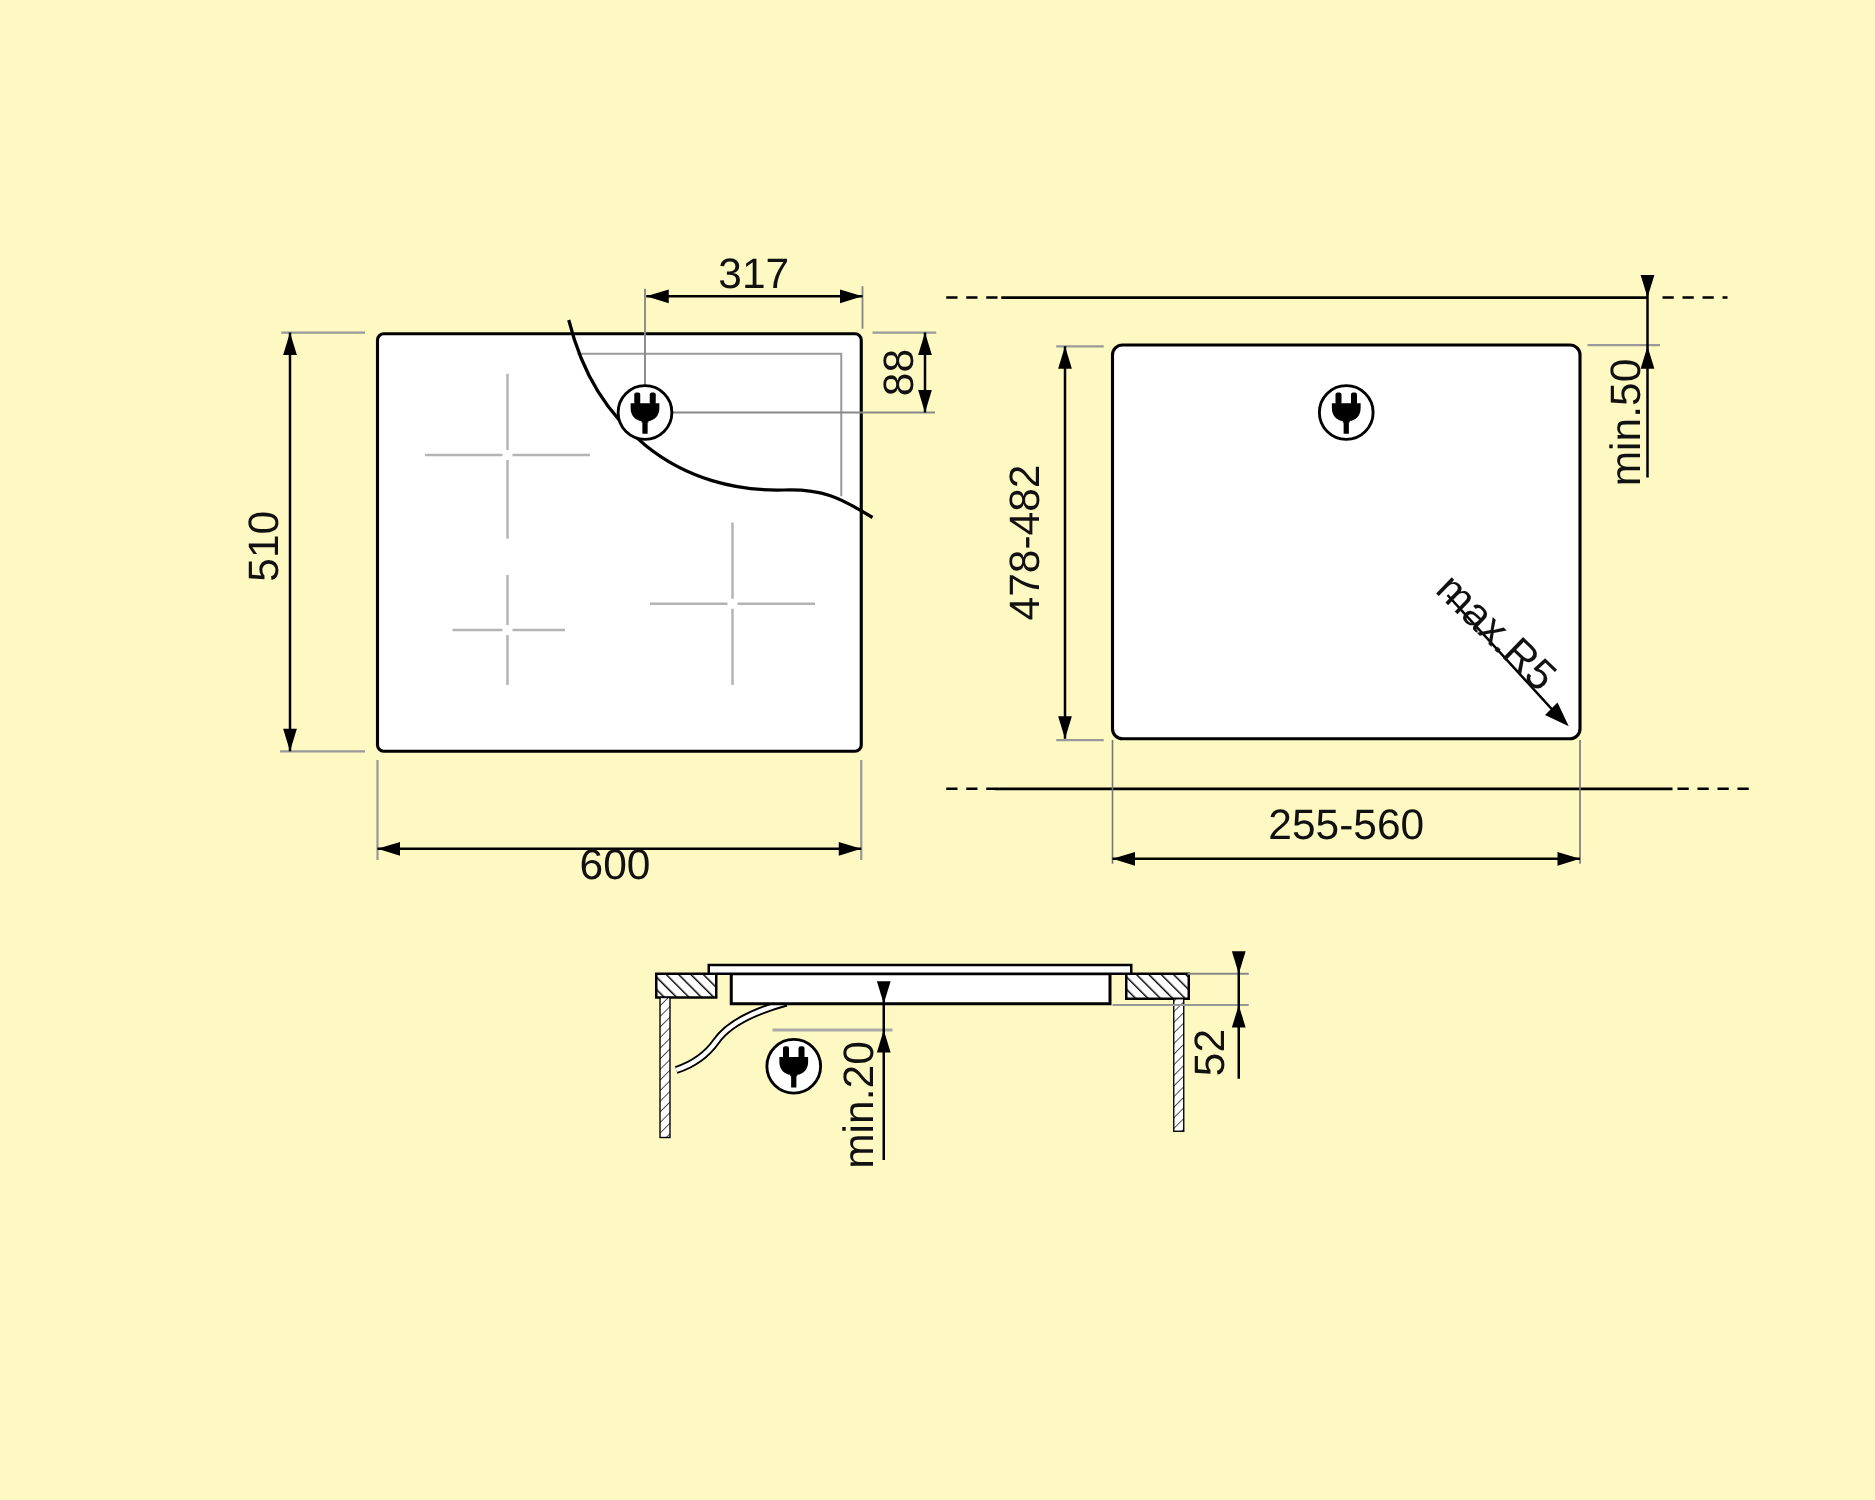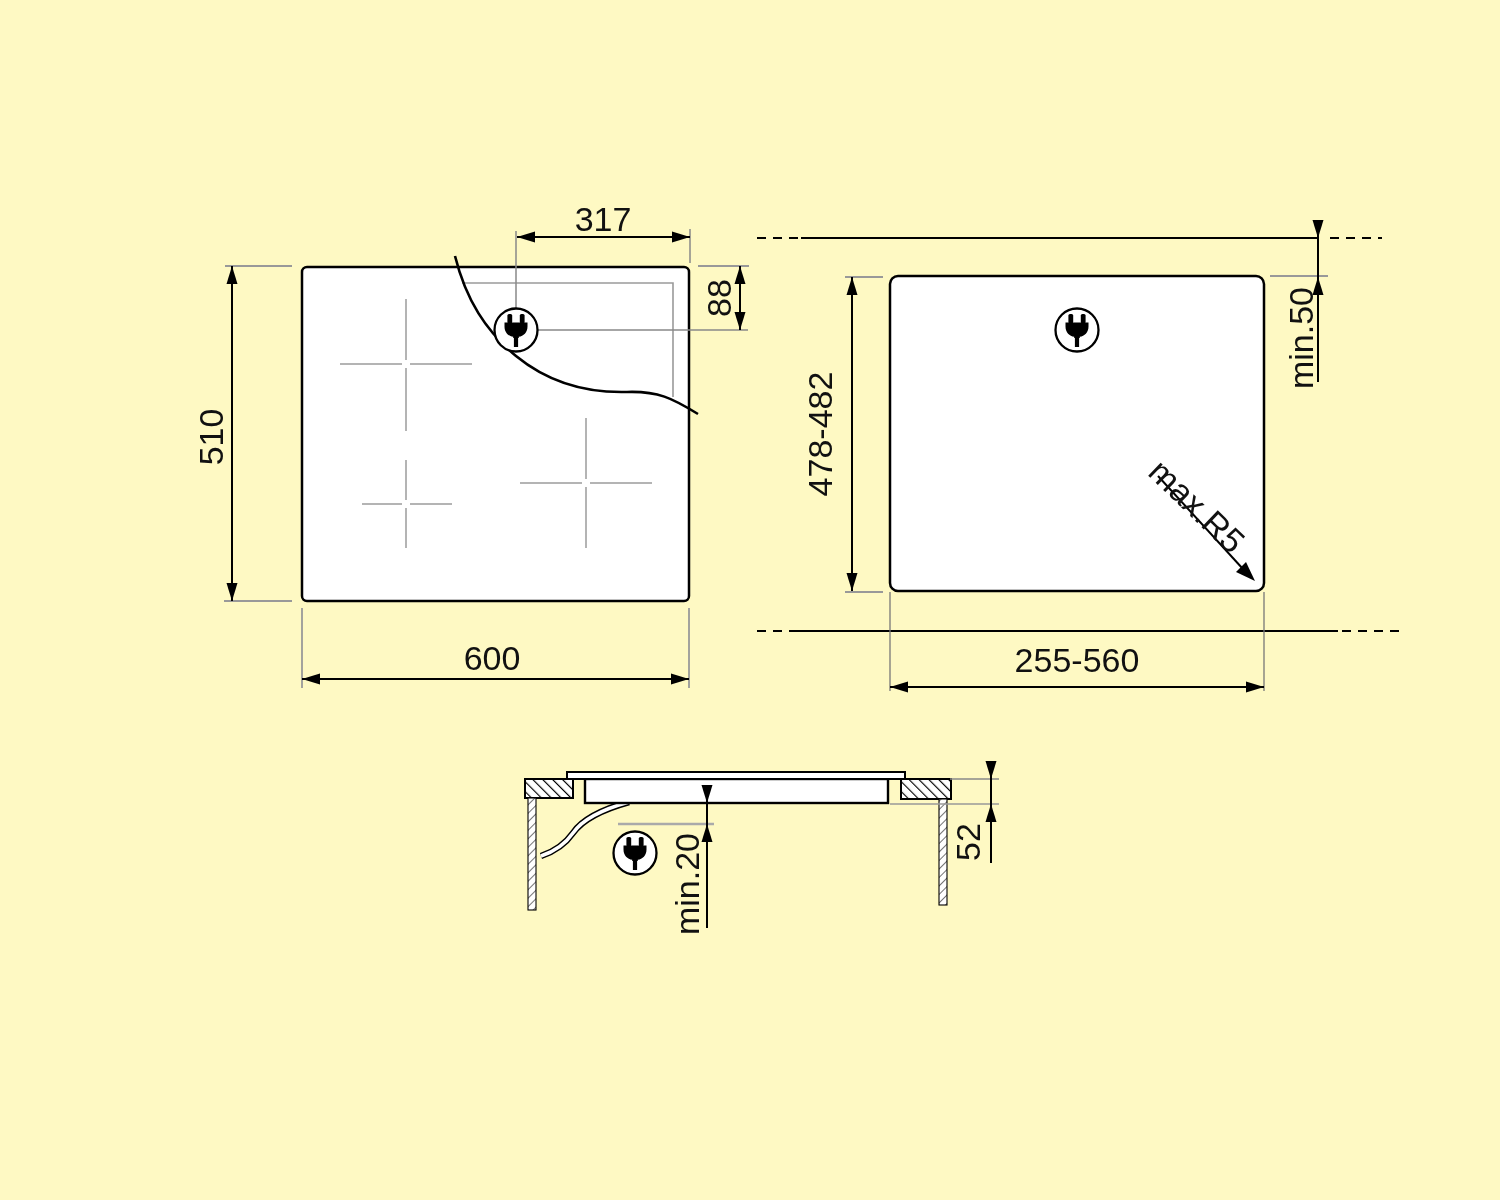--- a/index.html
+++ b/index.html
@@ -167,21 +167,21 @@
       <line x1="991" y1="763" x2="991" y2="863" stroke="#000" stroke-width="2"></line>
       <path d="M991,779 L985.5,761 L996.5,761 Z" fill="#000"></path>
       <path d="M991,804 L985.5,822 L996.5,822 Z" fill="#000"></path>
     </g>
   </g>
 </svg>
 
 <div class="dim-label" style="left:603px;top:219px">317</div>
 <div class="dim-label rot" style="left:719px;top:298px">88</div>
 <div class="dim-label rot" style="left:211px;top:437px">510</div>
-<div class="dim-label" style="left:492px;top:658px">600</div>
+<div class="dim-label" style="left:492px;top:692px">600</div>
 
 <div class="dim-label rot" style="left:820px;top:434px">478-482</div>
 <div class="dim-label" style="left:1077px;top:660px">255-560</div>
 <div class="dim-label rot" style="left:1301px;top:338px">min.50</div>
 <div class="dim-label rot45" style="left:1197px;top:506px">max.R5</div>
 
 <div class="dim-label rot" style="left:687px;top:884px">min.20</div>
 <div class="dim-label rot" style="left:968px;top:842px">52</div>
 
 </div>

